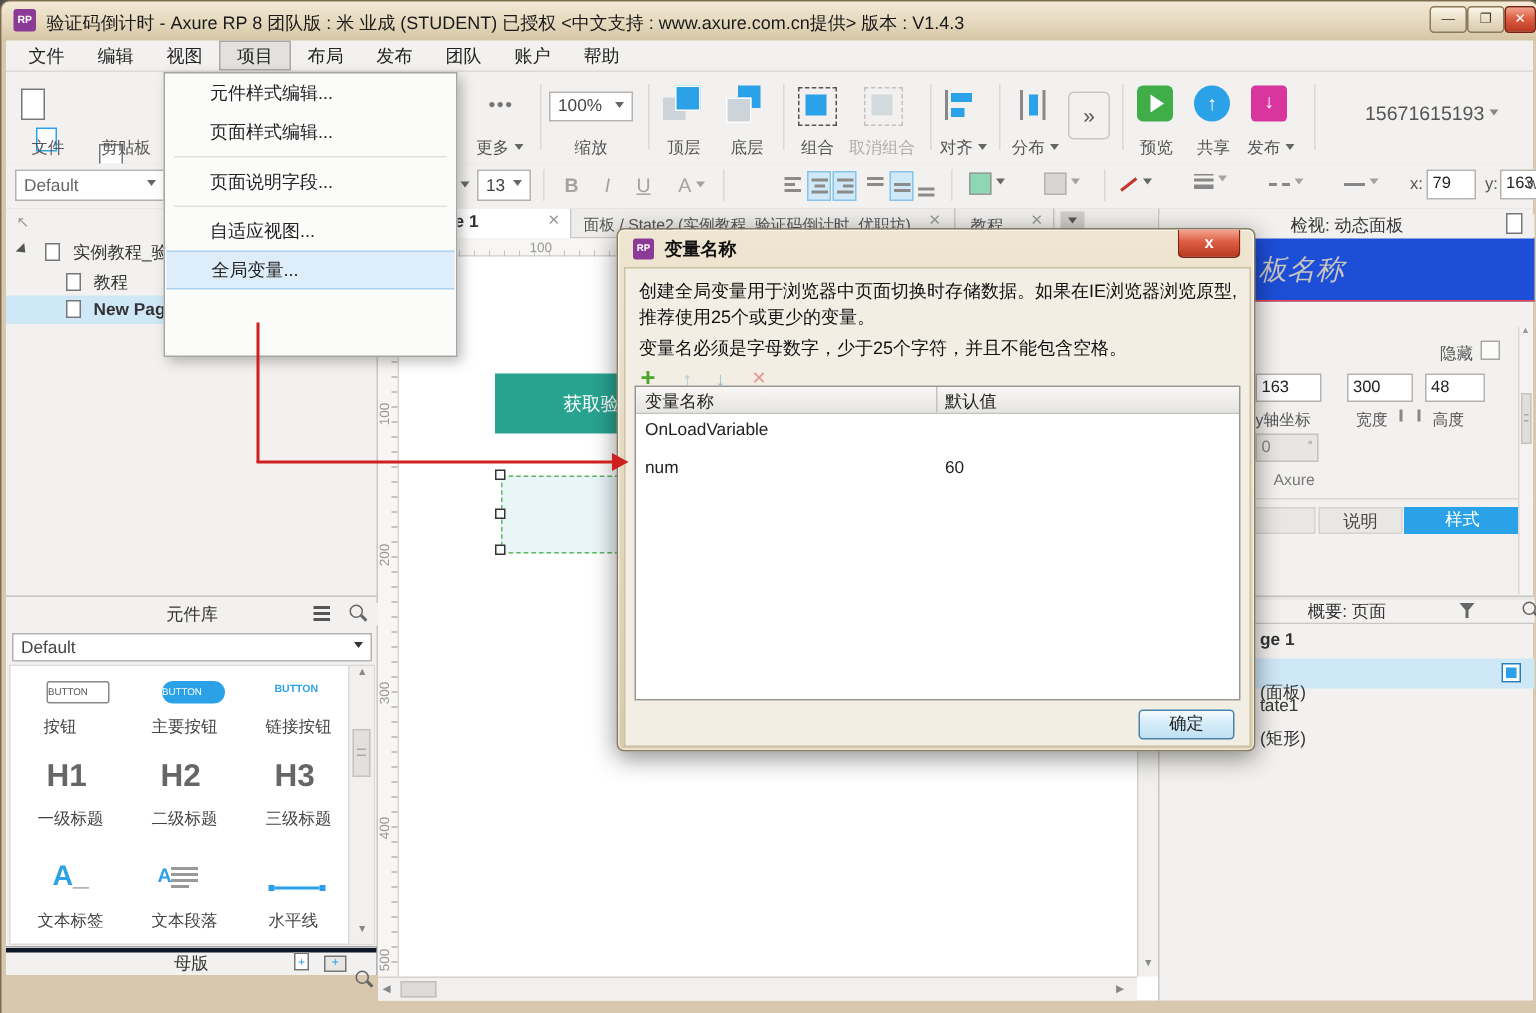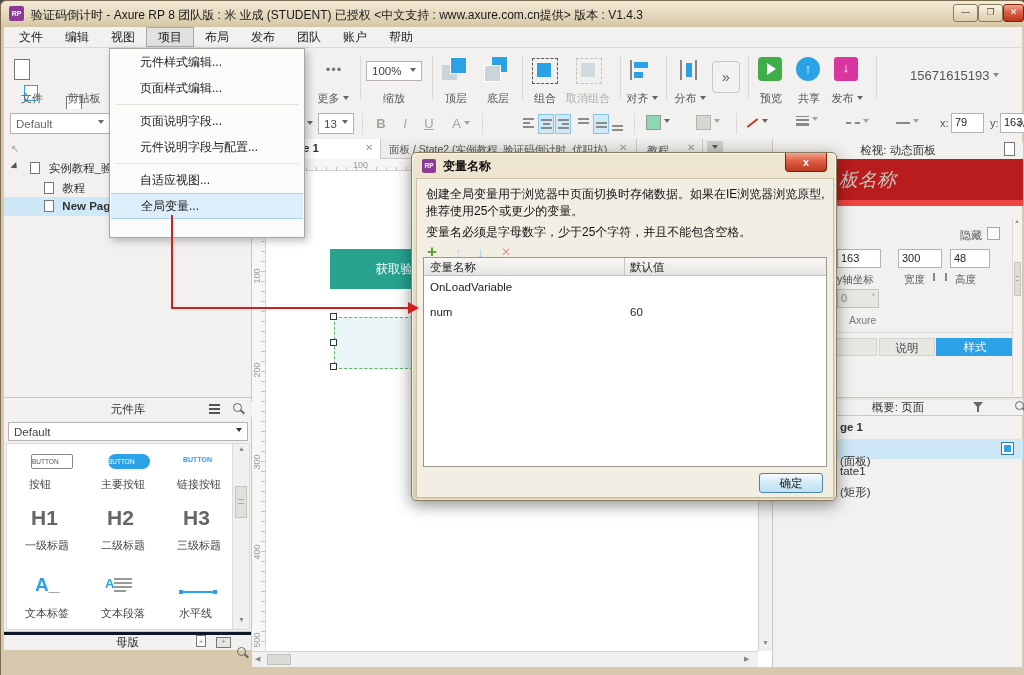--- a/index.html
+++ b/index.html
@@ -356,21 +356,21 @@
       <span class="abs" style="left:3px;top:3px;font-size:7px;color:#888;">◀</span>
       <div class="abs" style="left:15px;top:2px;width:24px;height:11px;background:#dddbd8;border:1px solid #c2c0bd;box-sizing:border-box;"></div>
       <span class="abs" style="left:492px;top:3px;font-size:7px;color:#888;">▶</span>
     </div>
   </div>
 
   <div class="abs" style="left:771px;top:138px;width:250px;height:528px;background:#f2f1ef;border-left:1px solid #c9c7c5;box-sizing:border-box;">
     <div class="abs panelhead" style="left:0;top:4px;width:250px;text-align:center;">检视: 动态面板</div>
     <div class="abs doc" style="left:231px;top:3px;width:11px;height:14px;"></div>
 
-    <div class="abs" style="left:0;top:20px;width:250px;height:41px;background:#b91c1c;border-bottom:6px solid #ef4444;font-family:Liberation Serif, serif;">
+    <div class="abs" style="left:0;top:20px;width:250px;height:41px;background:#1d4ed8;border-bottom:1px solid #ef4444;font-family:Liberation Serif, serif;">
       <span class="abs" style="left:66px;top:8px;font-size:19px;font-style:italic;color:#c8c5bf;">板名称</span>
     </div>
 
     <div class="itab" style="left:26px;width:78px;background:#e9e7e4;border:1px solid #d5d3d0;"></div>
     <div class="itab" style="left:106px;width:56px;background:#e9e7e4;border:1px solid #d5d3d0;color:#444;">说明</div>
     <div class="itab" style="left:163px;width:78px;background:#2ba2e8;color:#fff;">样式</div>
 
     <span class="abs" style="left:187px;top:89px;font-size:11px;color:#555;">隐藏</span>
     <div class="abs" style="left:214px;top:88px;width:13px;height:13px;background:#fbfbfa;border:1px solid #a8a6a3;box-sizing:border-box;"></div>
     <div class="iinput" style="left:64px;top:110px;width:44px;height:19px;">163</div>
@@ -405,21 +405,20 @@
     </div>
     <div class="abs treetext" style="left:67px;top:326px;">tate1</div>
     <div class="abs treetext" style="left:67px;top:346px;">(矩形)</div>
   </div>
 
   <div class="abs pmenu">
     <div class="pmi">元件样式编辑...</div>
     <div class="pmi">页面样式编辑...</div>
     <div class="psep"></div>
     <div class="pmi">页面说明字段...</div>
-    <div class="pmi">元件说明字段与配置...</div>
     <div class="psep"></div>
     <div class="pmi">自适应视图...</div>
     <div class="pmi hl">全局变量...</div>
   </div>
 
   <div class="abs dialog">
     <div class="abs" style="left:10px;top:6px;width:14px;height:14px;background:#8b3a96;border-radius:2px;color:#fff;font-size:6.5px;font-weight:bold;text-align:center;line-height:14px;">RP</div>
     <div class="abs" style="left:31px;top:5px;font-size:12px;font-weight:bold;color:#111;">变量名称</div>
     <div class="dclose">x</div>
     <div class="dinner">

